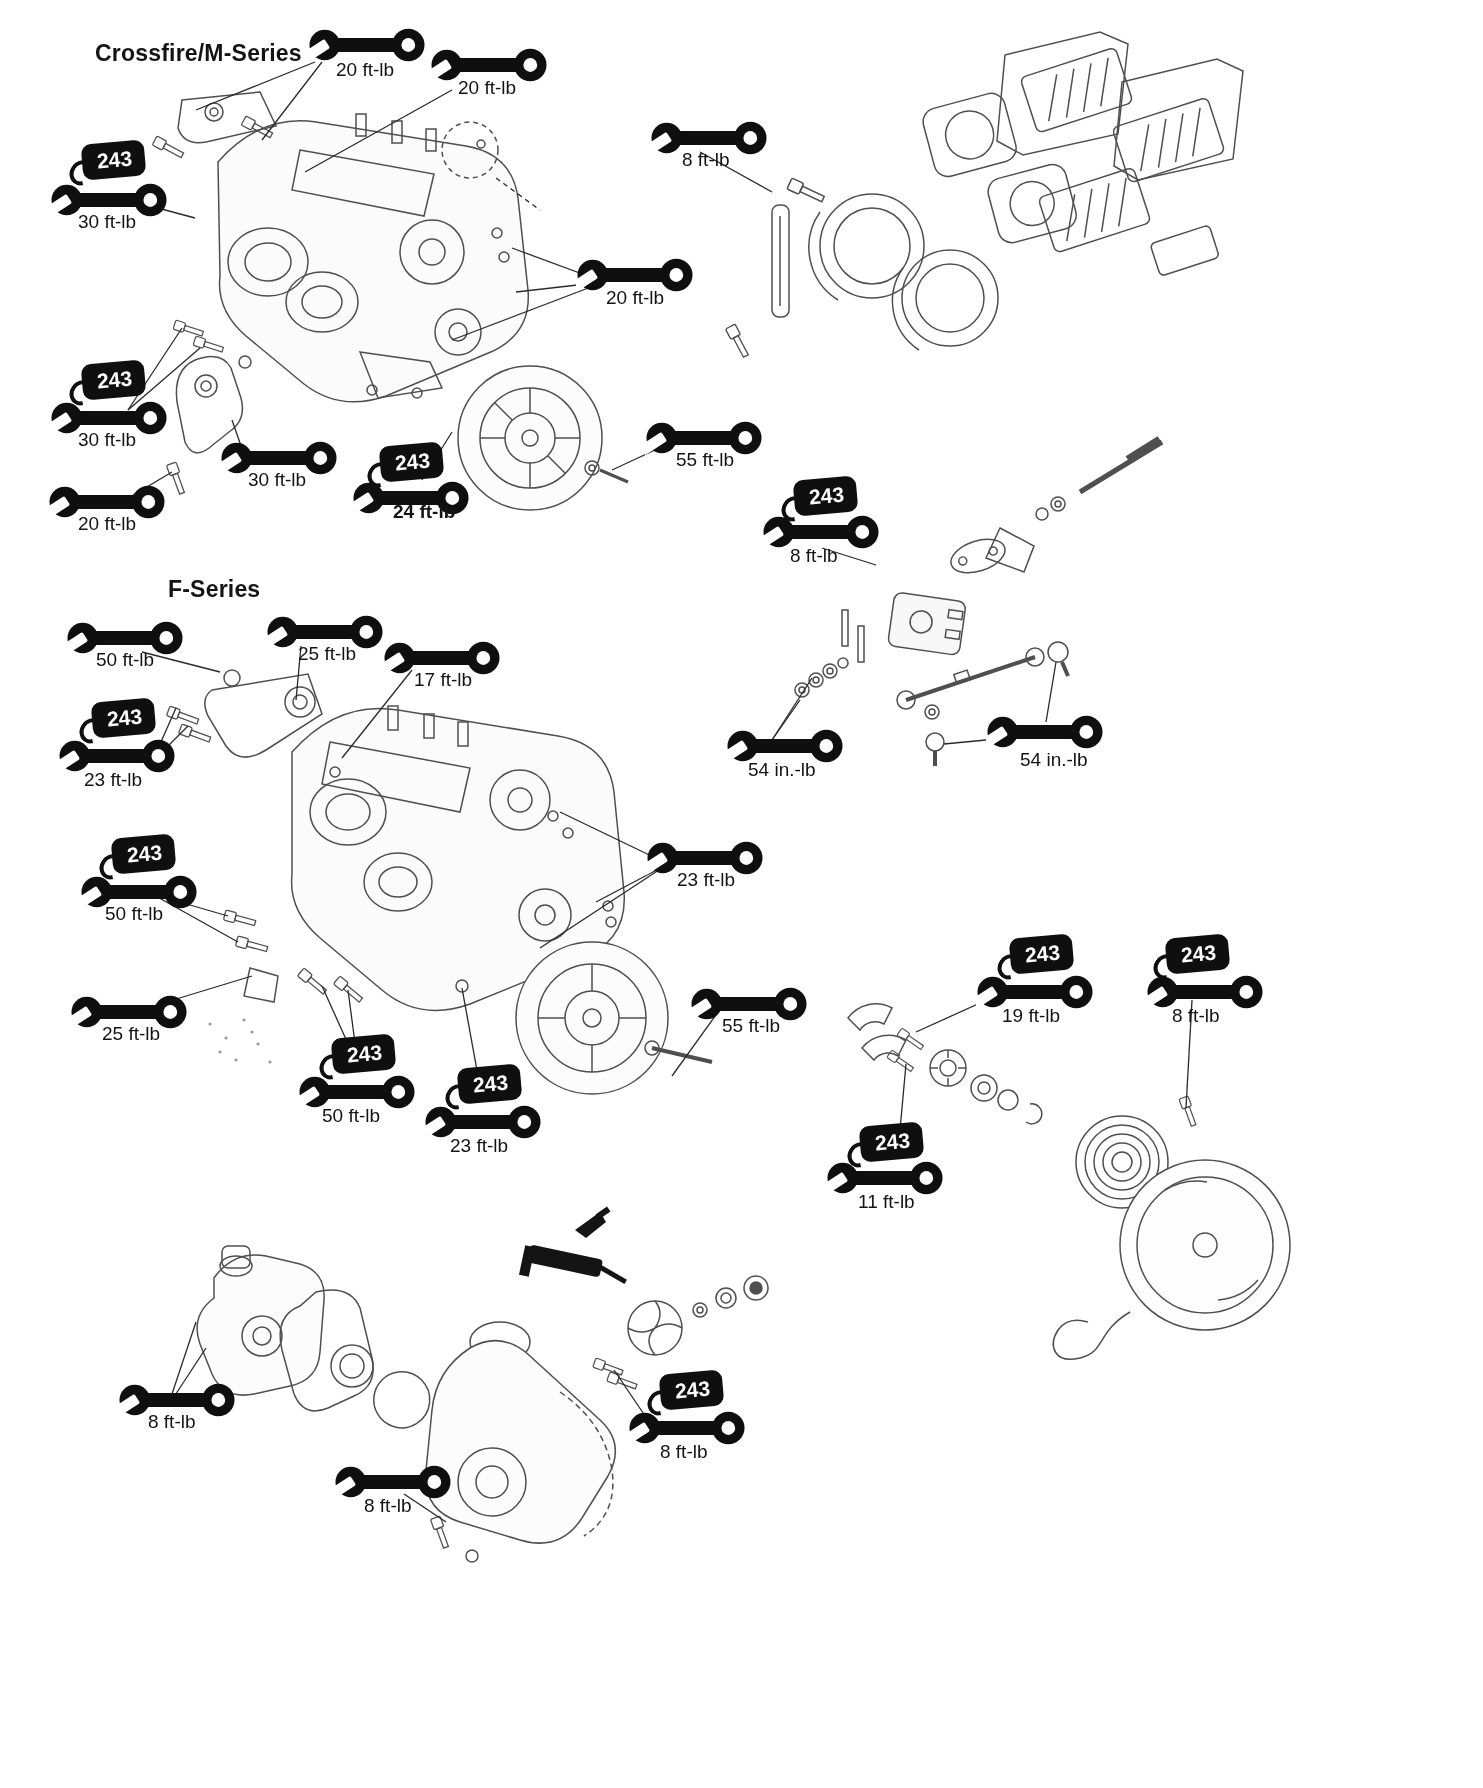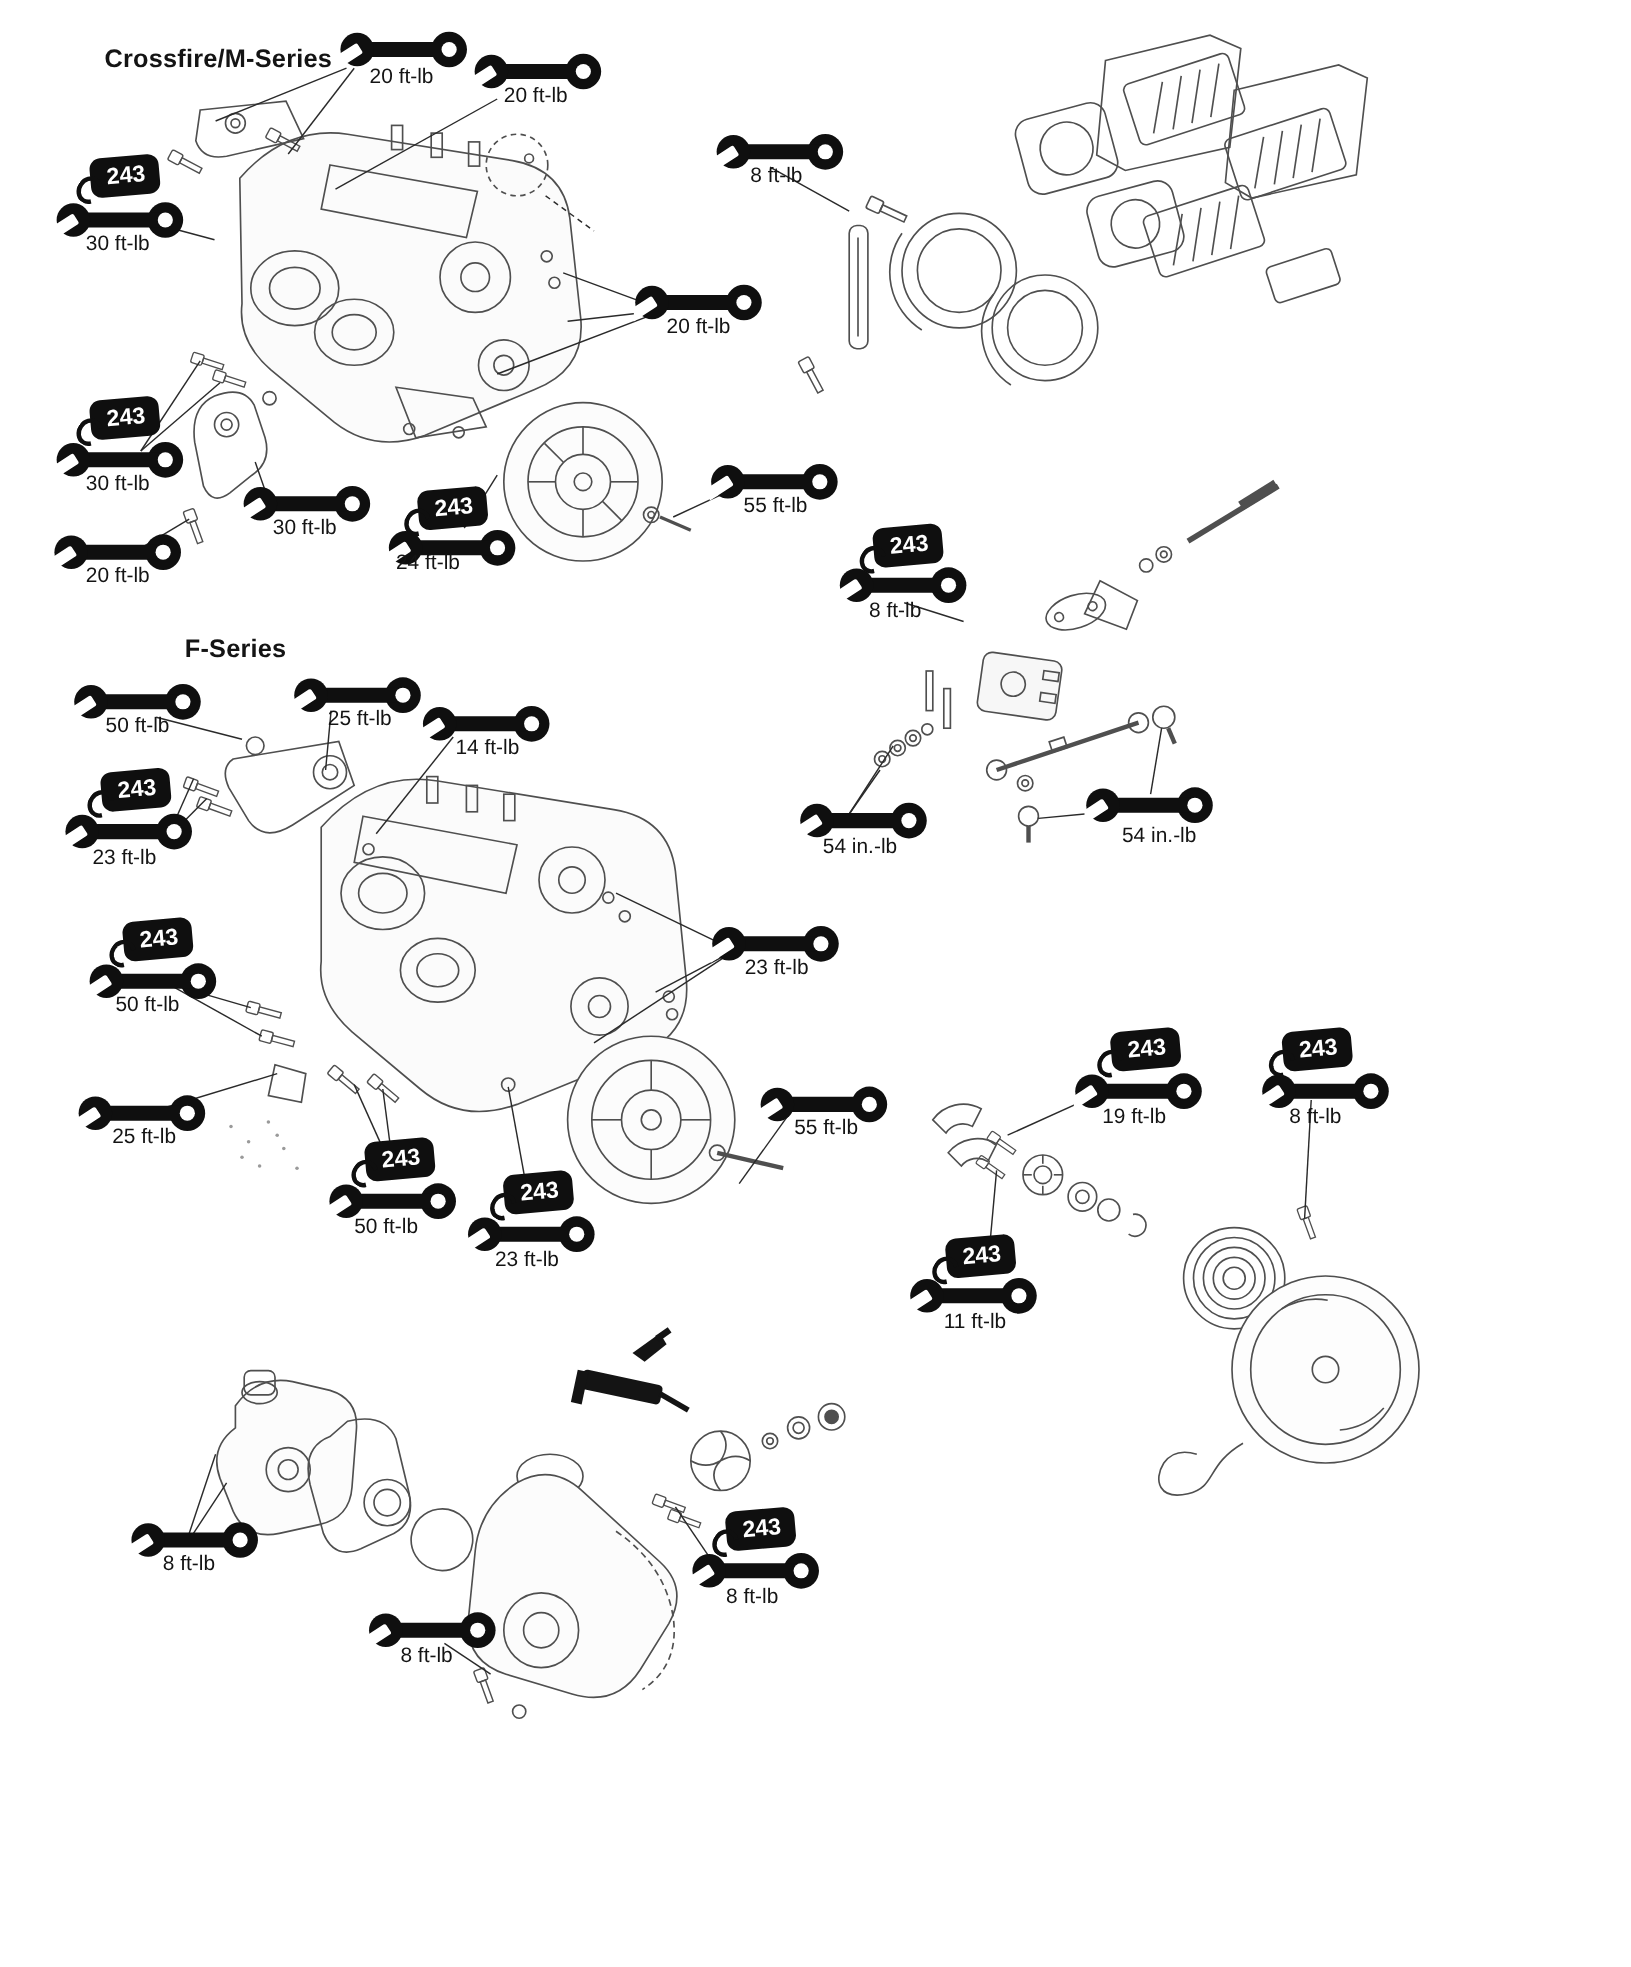--- a/index.html
+++ b/index.html
@@ -414,21 +414,21 @@
           <use href="#wrench-shape"></use>
         </svg>
       </div>
       <div class="torque-label" style="left: 248px; top: 470px;">30 ft-lb</div>
       <div class="tag243" style="left: 380px; top: 444px;"><span>243</span></div>
       <div class="wrench" style="left: 352px; top: 478px;">
         <svg viewBox="0 0 120 40" width="118" height="40">
           <use href="#wrench-shape"></use>
         </svg>
       </div>
-      <div class="torque-label" style="left: 360px; top: 502px;">24 ft-lb</div>
+      <div class="torque-label" style="left: 393px; top: 502px; font-weight: bold;">24 ft-lb</div>
       <div class="wrench" style="left: 645px; top: 418px;">
         <svg viewBox="0 0 120 40" width="118" height="40">
           <use href="#wrench-shape"></use>
         </svg>
       </div>
       <div class="torque-label" style="left: 676px; top: 450px;">55 ft-lb</div>
       <div class="wrench" style="left: 48px; top: 482px;">
         <svg viewBox="0 0 120 40" width="118" height="40">
           <use href="#wrench-shape"></use>
         </svg>
@@ -451,21 +451,21 @@
         <svg viewBox="0 0 120 40" width="118" height="40">
           <use href="#wrench-shape"></use>
         </svg>
       </div>
       <div class="torque-label" style="left: 298px; top: 644px;">25 ft-lb</div>
       <div class="wrench" style="left: 383px; top: 638px;">
         <svg viewBox="0 0 120 40" width="118" height="40">
           <use href="#wrench-shape"></use>
         </svg>
       </div>
-      <div class="torque-label" style="left: 414px; top: 670px;">14 ft-lb</div>
+      <div class="torque-label" style="left: 414px; top: 670px;">17 ft-lb</div>
       <div class="tag243" style="left: 92px; top: 700px;"><span>243</span></div>
       <div class="wrench" style="left: 58px; top: 736px;">
         <svg viewBox="0 0 120 40" width="118" height="40">
           <use href="#wrench-shape"></use>
         </svg>
       </div>
       <div class="torque-label" style="left: 84px; top: 770px;">23 ft-lb</div>
       <div class="wrench" style="left: 726px; top: 726px;">
         <svg viewBox="0 0 120 40" width="118" height="40">
           <use href="#wrench-shape"></use>

